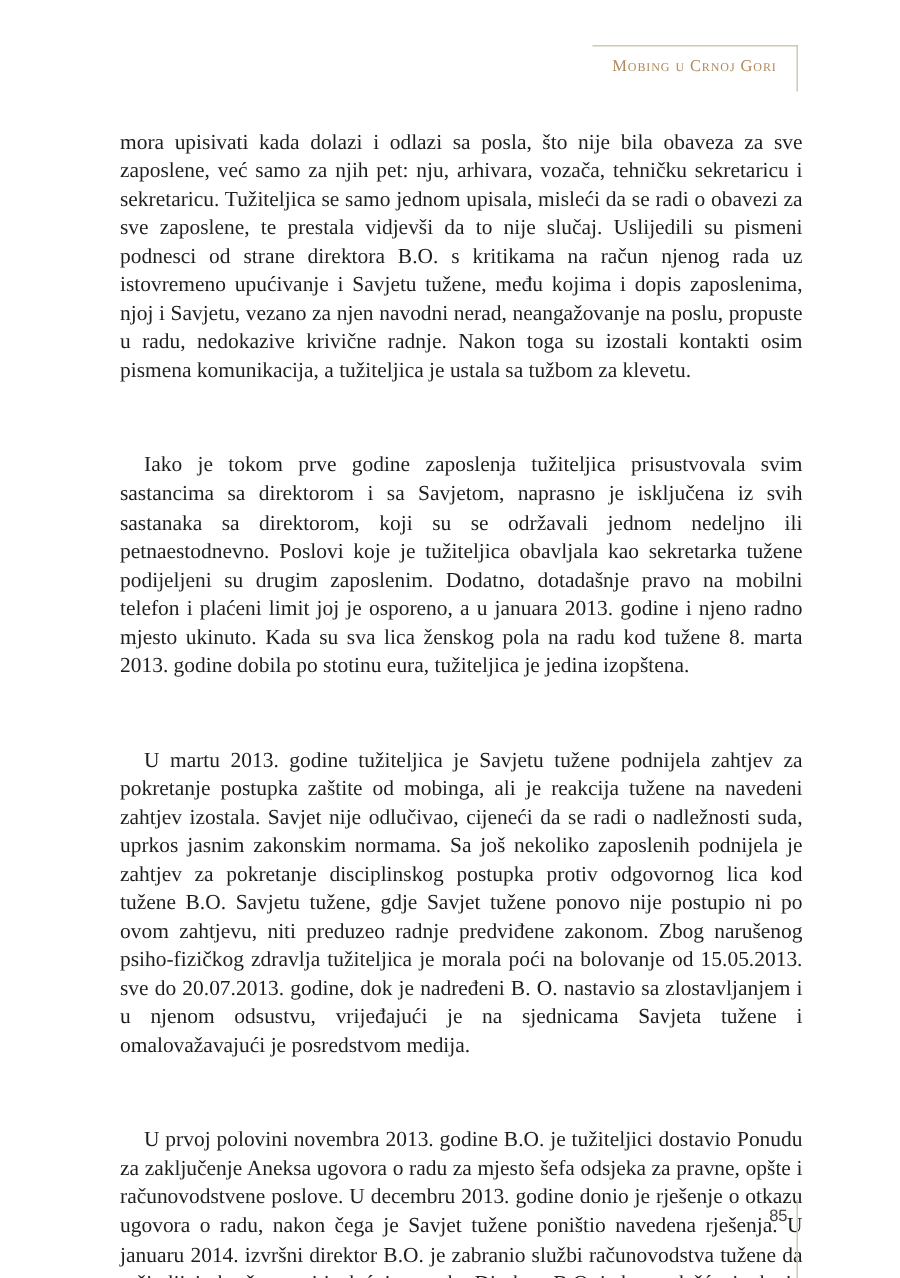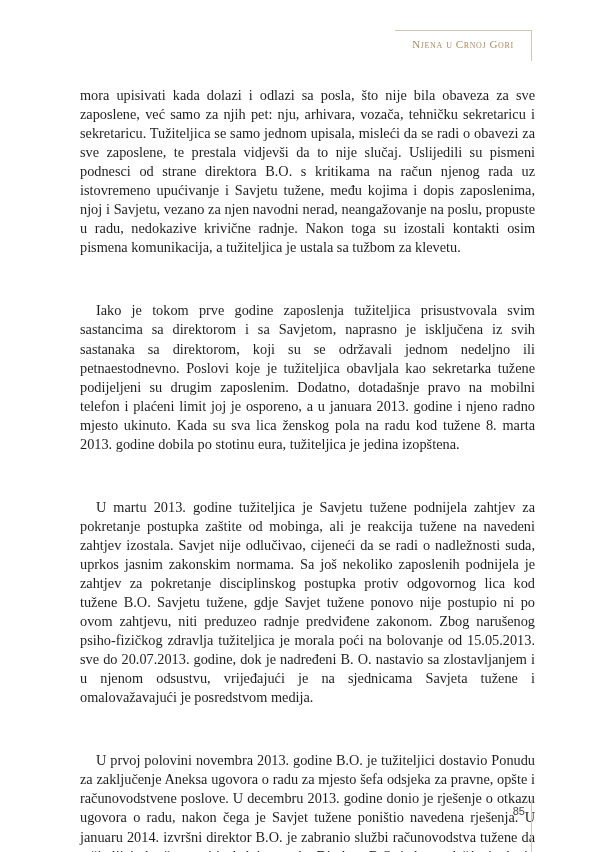--- a/index.html
+++ b/index.html
@@ -69,21 +69,21 @@
       top: 800px;
       width: 1px;
       height: 52px;
       background: #cfc8b8;
     }
   </style>
 </head>
 <body>
 
 <div class="header-frame"></div>
-<div class="running-head">Njena u Crnoj Gori</div>
+<div class="running-head">Mobing u Crnoj Gori</div>
 
 <div class="body-text">
   <p>mora upisivati kada dolazi i odlazi sa posla, što nije bila obaveza za sve zaposlene, već samo za njih pet: nju, arhivara, vozača, tehničku sekretaricu i sekretaricu. Tužiteljica se samo jednom upisala, misleći da se radi o obavezi za sve zaposlene, te prestala vidjevši da to nije slučaj. Uslijedili su pismeni podnesci od strane direktora B.O. s kritikama na račun njenog rada uz istovremeno upućivanje i Savjetu tužene, među kojima i dopis zaposlenima, njoj i Savjetu, vezano za njen navodni nerad, neangažovanje na poslu, propuste u radu, nedokazive krivične radnje. Nakon toga su izostali kontakti osim pismena komunikacija, a tužiteljica je ustala sa tužbom za klevetu.</p>
   <p class="indent">Iako je tokom prve godine zaposlenja tužiteljica prisustvovala svim sastancima sa direktorom i sa Savjetom, naprasno je isključena iz svih sastanaka sa direktorom, koji su se održavali jednom nedeljno ili petnaestodnevno. Poslovi koje je tužiteljica obavljala kao sekretarka tužene podijeljeni su drugim zaposlenim. Dodatno, dotadašnje pravo na mobilni telefon i plaćeni limit joj je osporeno, a u januara 2013. godine i njeno radno mjesto ukinuto. Kada su sva lica ženskog pola na radu kod tužene 8. marta 2013. godine dobila po stotinu eura, tužiteljica je jedina izopštena.</p>
   <p class="indent">U martu 2013. godine tužiteljica je Savjetu tužene podnijela zahtjev za pokretanje postupka zaštite od mobinga, ali je reakcija tužene na navedeni zahtjev izostala. Savjet nije odlučivao, cijeneći da se radi o nadležnosti suda, uprkos jasnim zakonskim normama. Sa još nekoliko zaposlenih podnijela je zahtjev za pokretanje disciplinskog postupka protiv odgovornog lica kod tužene B.O. Savjetu tužene, gdje Savjet tužene ponovo nije postupio ni po ovom zahtjevu, niti preduzeo radnje predviđene zakonom. Zbog narušenog psiho-fizičkog zdravlja tužiteljica je morala poći na bolovanje od 15.05.2013. sve do 20.07.2013. godine, dok je nadređeni B. O. nastavio sa zlostavljanjem i u njenom odsustvu, vrijeđajući je na sjednicama Savjeta tužene i omalovažavajući je posredstvom medija.</p>
   <p class="indent">U prvoj polovini novembra 2013. godine B.O. je tužiteljici dostavio Ponudu za zaključenje Aneksa ugovora o radu za mjesto šefa odsjeka za pravne, opšte i računovodstvene poslove. U decembru 2013. godine donio je rješenje o otkazu ugovora o radu, nakon čega je Savjet tužene poništio navedena rješenja. U januaru 2014. izvršni direktor B.O. je zabranio službi računovodstva tužene da tužiteljici obračunava i isplaćuje zaradu. Direktor B.O. je bez ovlašćenja donio odluku o prestanku radnog odnosa i dostavio računovodstvu rješenje, zbog čega narednih pola godine M.Ž.M. nije primala platu, a dolazila je redovno na posao, iz razloga što je postojala odluka Savjeta tužene da je raspoređena na drugo radno mjesto.</p>
   <p class="indent">Po povratku tužiteljice s bolovanja, M.Ž.M. više nije mogla da uđe u Agenciju. Njena kartica blokirana, interfon onesposobljen, telefon isključen, a od kolega traženo da se iznesu njeni akti iz kancelarije, te više nije imala pristup kancelariji.</p>
 
 </div>
 

